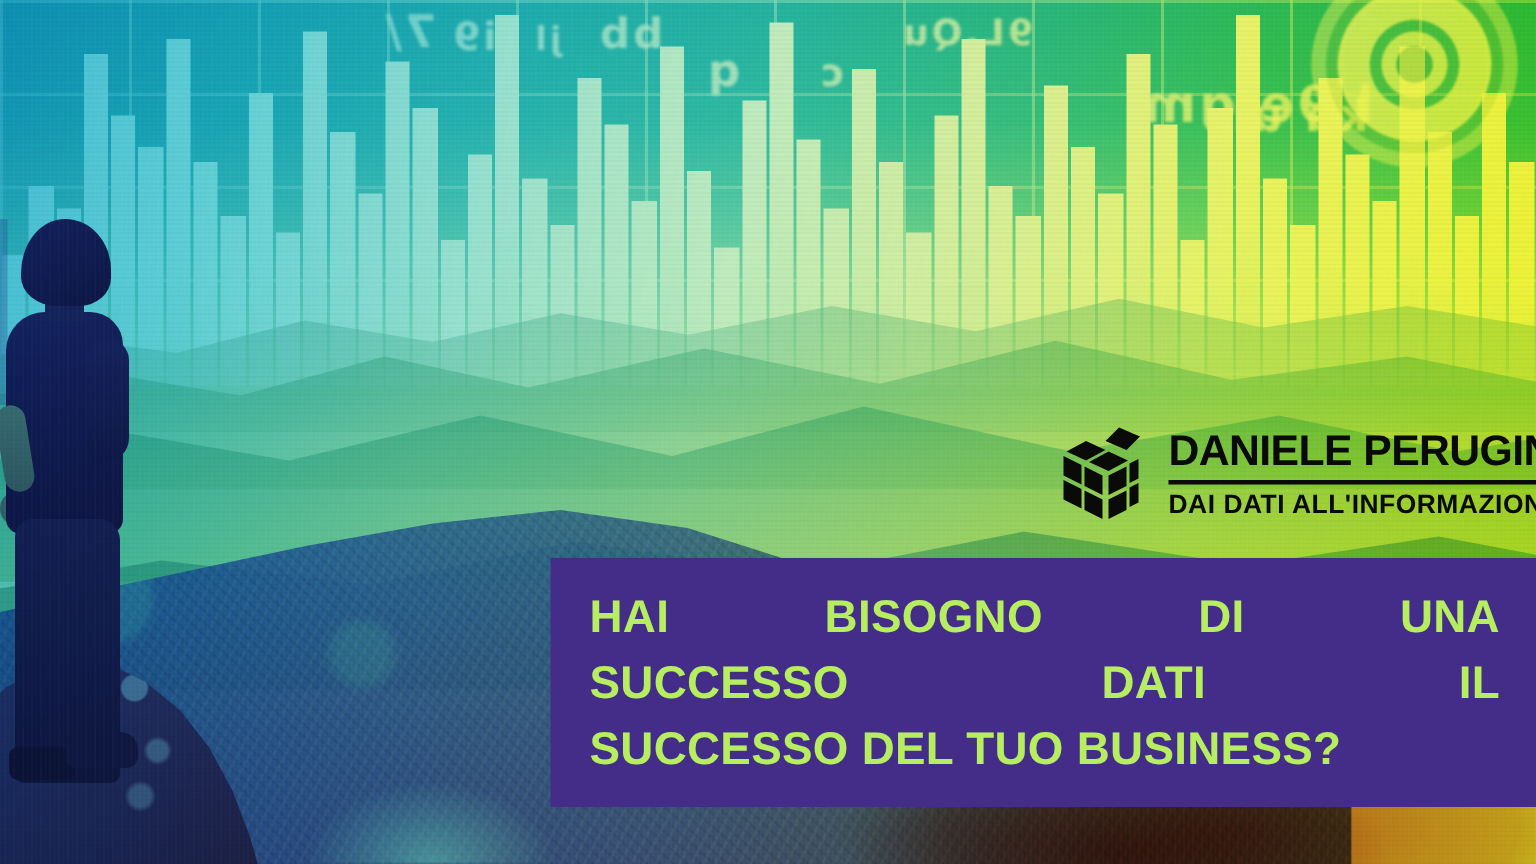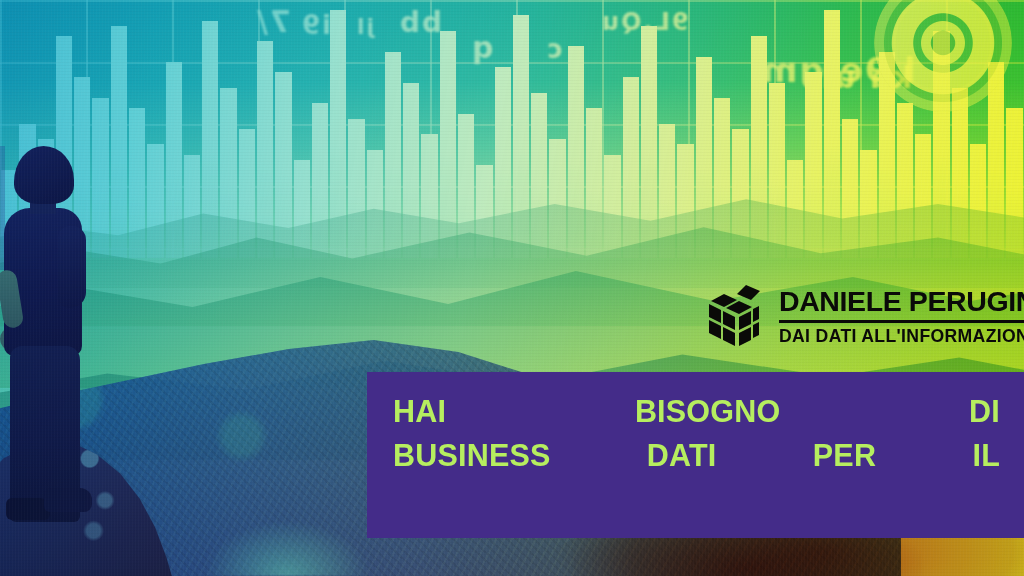--- a/index.html
+++ b/index.html
@@ -385,23 +385,24 @@
       <div class="logo-tag">DAI DATI ALL'INFORMAZIONE</div>
     </div>
   </div>
 
   <div class="headline-box">
     <div class="headline" id="headline">
         <div class="hl-line hl-just">
           <span>HAI</span>
           <span>BISOGNO</span>
           <span>DI</span>
+          <span>UNA</span>
         </div>
         <div class="hl-line hl-just">
-          <span>BUSINESS</span>
+          <span>SUCCESSO</span>
           <span>DATI</span>
-          <span>PER</span>
           <span>IL</span>
         </div>
+        <div class="hl-line">SUCCESSO DEL TUO BUSINESS?</div>
       </div>
   </div>
 
 </div>
 
 </body></html>

